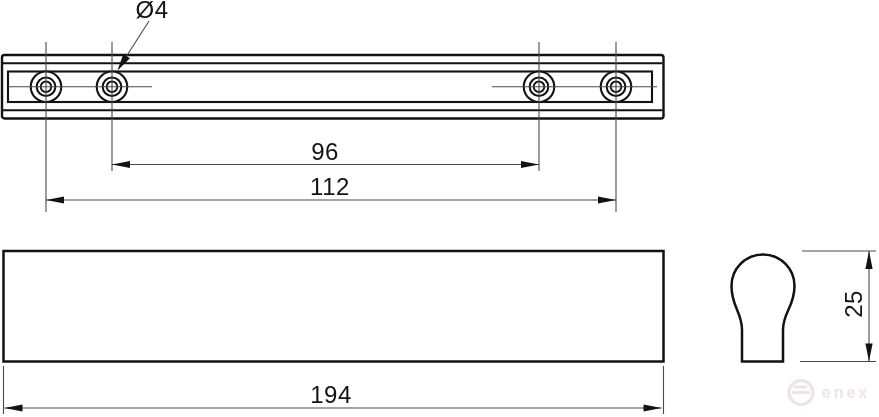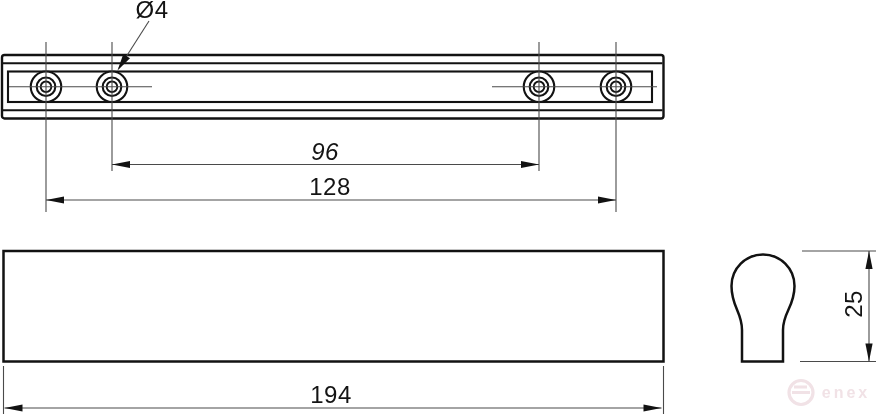--- a/index.html
+++ b/index.html
@@ -113,22 +113,22 @@
     </g>
 
     <g fill="none" stroke="#f1e2e6">
       <circle cx="801" cy="392.5" r="12" stroke-width="3.2"></circle>
       <path d="M 792 392.5 h 18 M 794 387 h 13" stroke-width="3"></path>
     </g>
   </svg>
 
   <div class="lbl" style="left:152px; top:10px;">Ø4</div>
 
-  <div class="lbl" style="left:325px; top:152px;font-style:italic;">96</div>
+  <div class="lbl" style="left:325px; top:152px;">96</div>
 
-  <div class="lbl" style="left:330px; top:187px;">128</div>
+  <div class="lbl" style="left:330px; top:187px;">112</div>
 
   <div class="lbl" style="left:331px; top:395px;">194</div>
 
   <div class="lbl rot" style="left:854px; top:304px;">25</div>
 
   <div class="wm-text" style="left:846px; top:393px;">enex</div>
 </div>
 
 </body></html>

